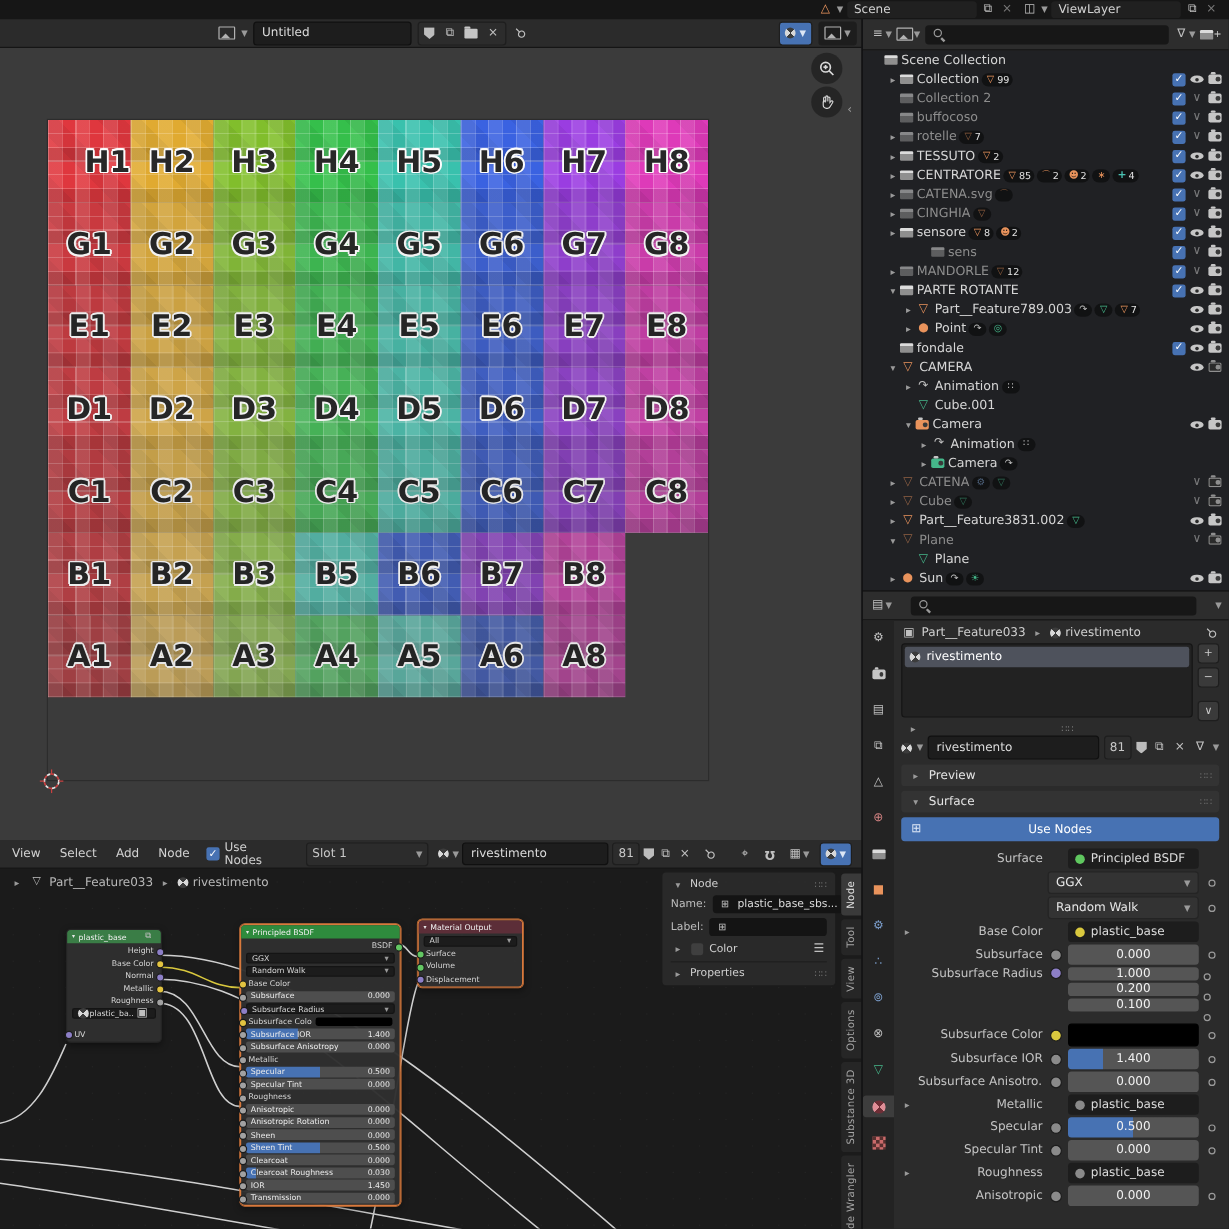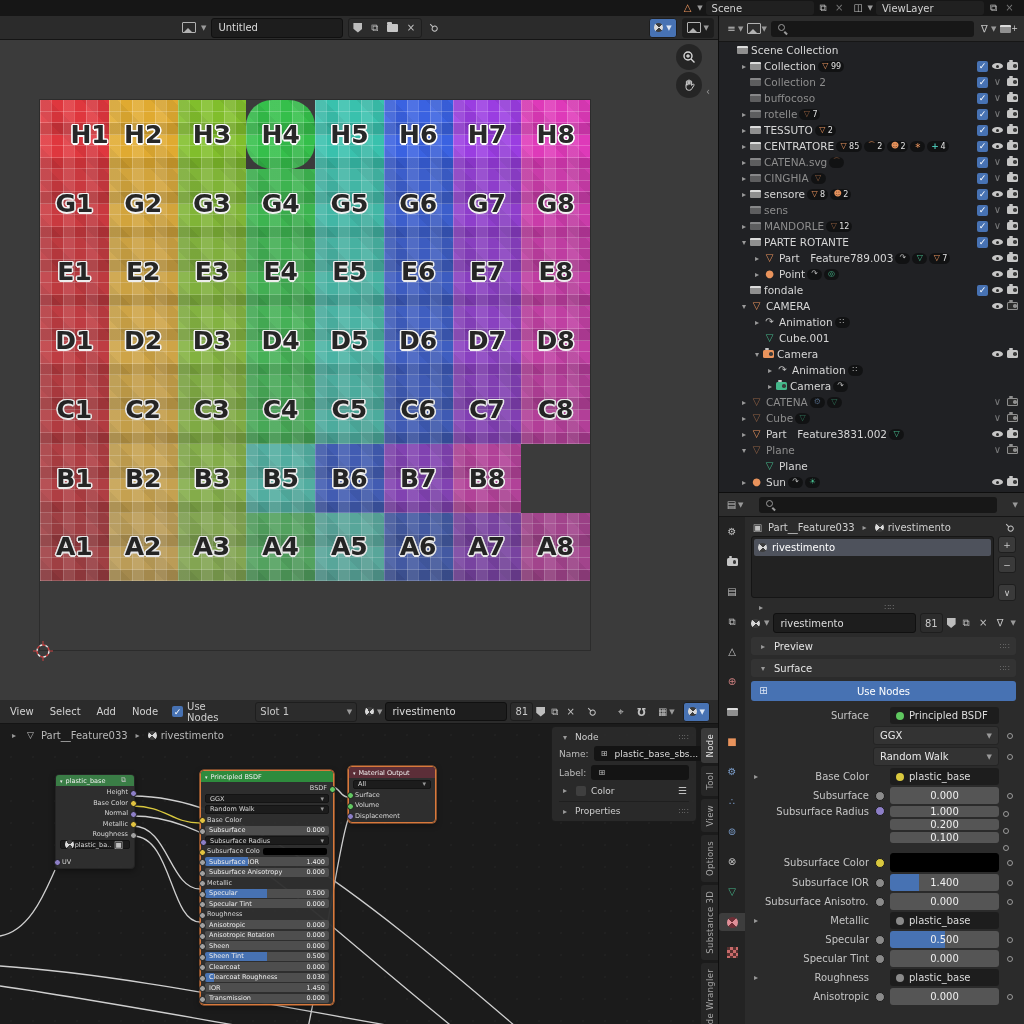--- a/index.html
+++ b/index.html
@@ -198,21 +198,21 @@
           <div class="crow">
             <div class="cell" style="background-color: rgb(201, 57, 63); justify-content: flex-end;">
               <span class="clabel">H1</span>
             </div>
             <div class="cell" style="background-color: rgb(210, 164, 60);">
               <span class="clabel">H2</span>
             </div>
             <div class="cell" style="background-color: rgb(128, 180, 55);">
               <span class="clabel">H3</span>
             </div>
-            <div class="cell" style="background-color: rgb(61, 180, 80); border-radius: 26px;">
+            <div class="cell" style="background-color: rgb(61, 180, 80);">
               <span class="clabel">H4</span>
             </div>
             <div class="cell" style="background-color: rgb(66, 182, 165);">
               <span class="clabel">H5</span>
             </div>
             <div class="cell" style="background-color: rgb(60, 94, 203);">
               <span class="clabel">H6</span>
             </div>
             <div class="cell" style="background-color: rgb(142, 62, 203);">
               <span class="clabel">H7</span>
@@ -359,23 +359,20 @@
               <span class="clabel">A3</span>
             </div>
             <div class="cell" style="background-color: rgb(61, 180, 80);">
               <span class="clabel">A4</span>
             </div>
             <div class="cell" style="background-color: rgb(66, 182, 165);">
               <span class="clabel">A5</span>
             </div>
             <div class="cell" style="background-color: rgb(60, 94, 203);">
               <span class="clabel">A6</span>
-            </div>
-            <div class="cell" style="background-color: rgb(142, 62, 203);">
-              <span class="clabel">A7</span>
             </div>
             <div class="cell" style="background-color: rgb(201, 60, 169);">
               <span class="clabel">A8</span>
             </div>
           </div>
         </div>
       <svg class="cursor2d" width="20" height="20" viewBox="0 0 20 20">
         <circle cx="10" cy="10" r="6" fill="none" stroke="#e8e8e8" stroke-width="1.4" stroke-dasharray="3 3"></circle>
         <circle cx="10" cy="10" r="6" fill="none" stroke="#c94040" stroke-width="1.4" stroke-dasharray="3 3" stroke-dashoffset="3"></circle>
         <path d="M10 0 V4 M10 16 V20 M0 10 H4 M16 10 H20" stroke="#c94040" stroke-width="1"></path>
@@ -846,21 +843,21 @@
             <span class="ocol">
               <span class="chk">✓</span>
             </span>
             <span class="ocol">
               <span class="eye"></span>
             </span>
             <span class="ocol">
               <span class="cam"></span>
             </span>
           </div>
-          <div class="orow grey" style="padding-left: 19px;">
+          <div class="orow grey" style="padding-left: 29px; margin-left: 16px;">
             <span class="arr"></span>
             <span class="ic-box"></span>
             <span class="lbl">sens</span>
             <span class="spc"></span>
             <span class="ocol">
               <span class="chk">✓</span>
             </span>
             <span class="ocol">
               <span class="ic gy">∨</span>
             </span>

